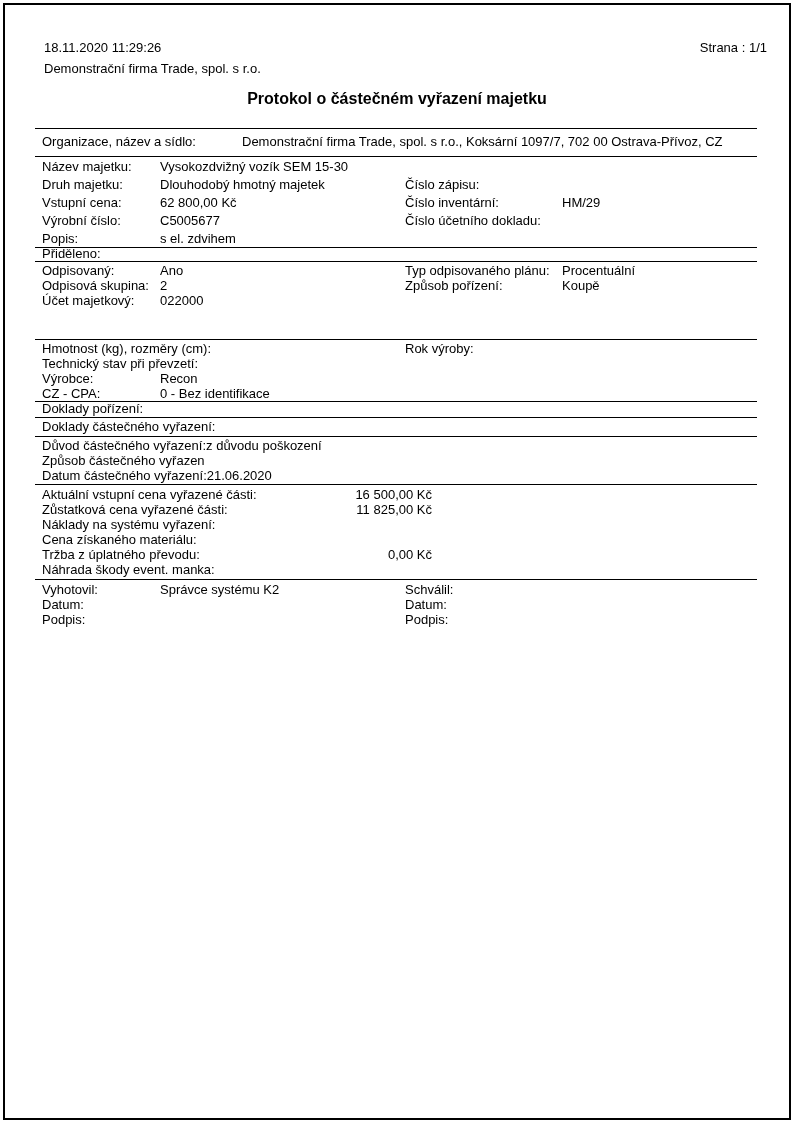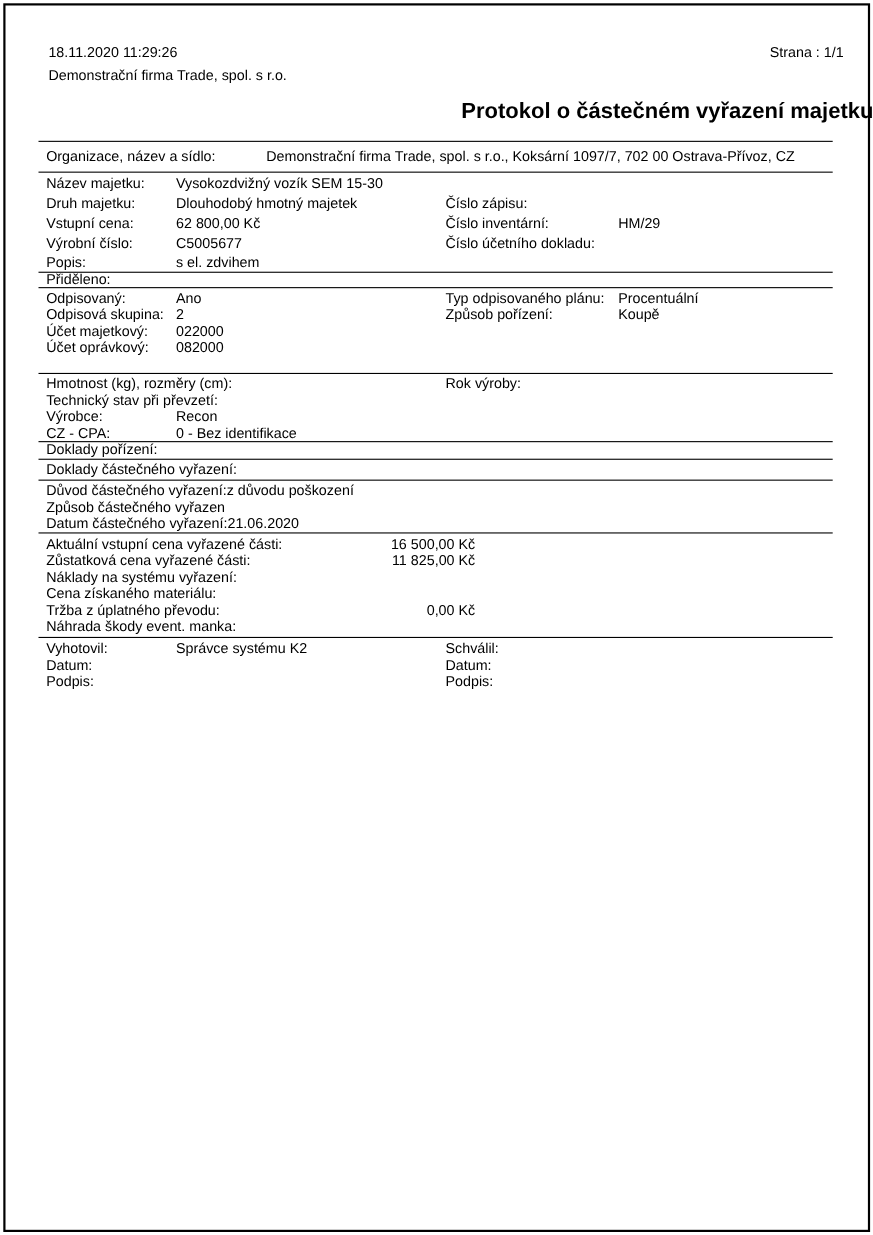--- a/index.html
+++ b/index.html
@@ -5,22 +5,22 @@
   html,body{margin:0;padding:0;}
   body{
     width:794px;height:1123px;position:relative;background:#fff;
     font-family:"Liberation Sans","DejaVu Sans",sans-serif;
     font-size:13px;color:#000;overflow:hidden;
   }
   .frame{position:absolute;left:3px;top:3px;right:3px;bottom:3px;border:2px solid #000;}
   .hdr-date{position:absolute;left:44px;top:40px;white-space:pre;}
   .hdr-page{position:absolute;right:27px;top:40px;white-space:pre;}
   .hdr-company{position:absolute;left:44px;top:61px;white-space:pre;}
-  .doc-title{position:absolute;left:0;top:90px;width:100%;text-align:right;
-    font-size:20px;font-weight:bold;}
+  .doc-title{position:absolute;left:0;top:90px;width:100%;text-align:center;
+    font-size:16px;font-weight:bold;}
   .doc{position:absolute;left:35px;top:128px;width:722px;}
   .seg{border-top:1.5px solid #000;box-sizing:border-box;position:relative;}
   .row{position:relative;}
   .row span{white-space:pre;}
   .lh18 .row{height:18px;line-height:18px;}
   .lh15 .row{height:15px;line-height:15px;}
   .c1l{position:absolute;left:7px;top:0;}
   .c1v{position:absolute;left:125px;top:0;}
   .c2l{position:absolute;left:370px;top:0;}
   .c2v{position:absolute;left:527px;top:0;}
@@ -97,24 +97,20 @@
     </div>
     <div class="row">
       <span class="c1l">Odpisová skupina:</span>
       <span class="c1v">2</span>
       <span class="c2l">Způsob pořízení:</span>
       <span class="c2v">Koupě</span>
     </div>
     <div class="row">
       <span class="c1l">Účet majetkový:</span>
       <span class="c1v">022000</span>
-    </div>
-    <div class="row">
-      <span class="c1l">Účet oprávkový:</span>
-      <span class="c1v">082000</span>
     </div>
   </div>
 
   <div class="seg seg-tech lh15">
     <div class="row">
       <span class="c1l">Hmotnost (kg), rozměry (cm):</span>
       <span class="c2l">Rok výroby:</span>
       <span class="c2v"></span>
     </div>
     <div class="row">

